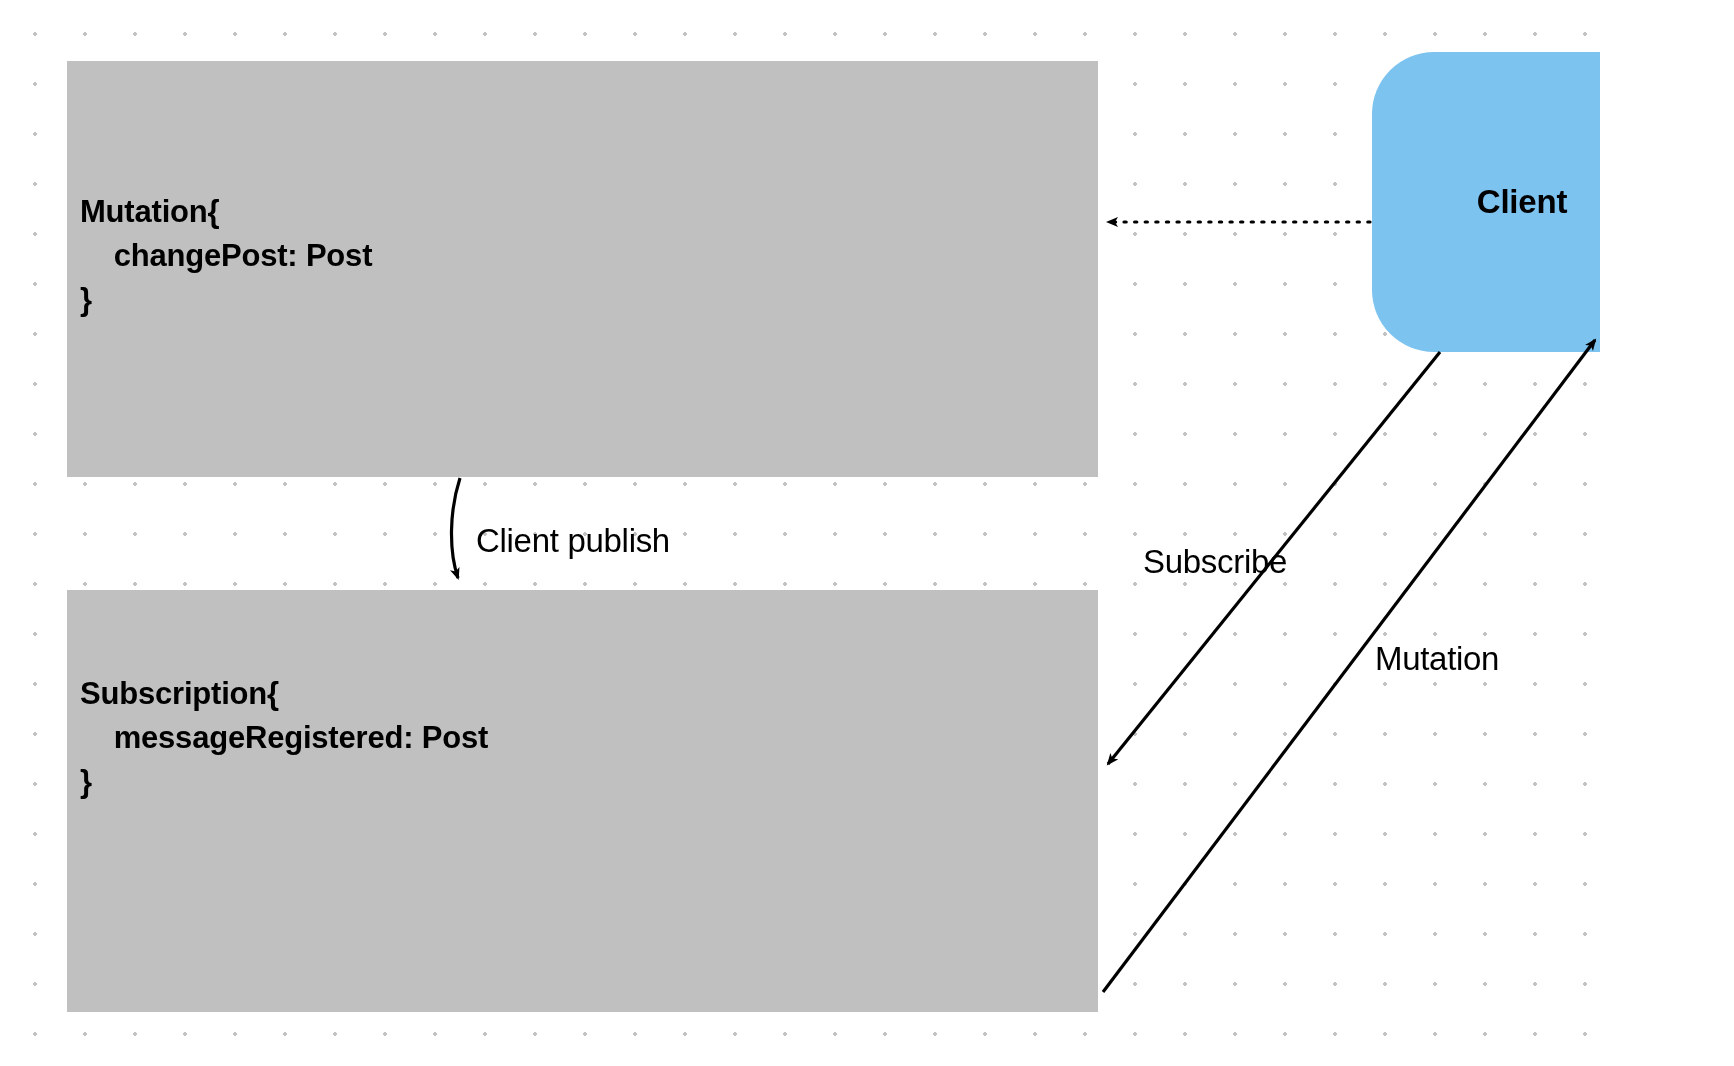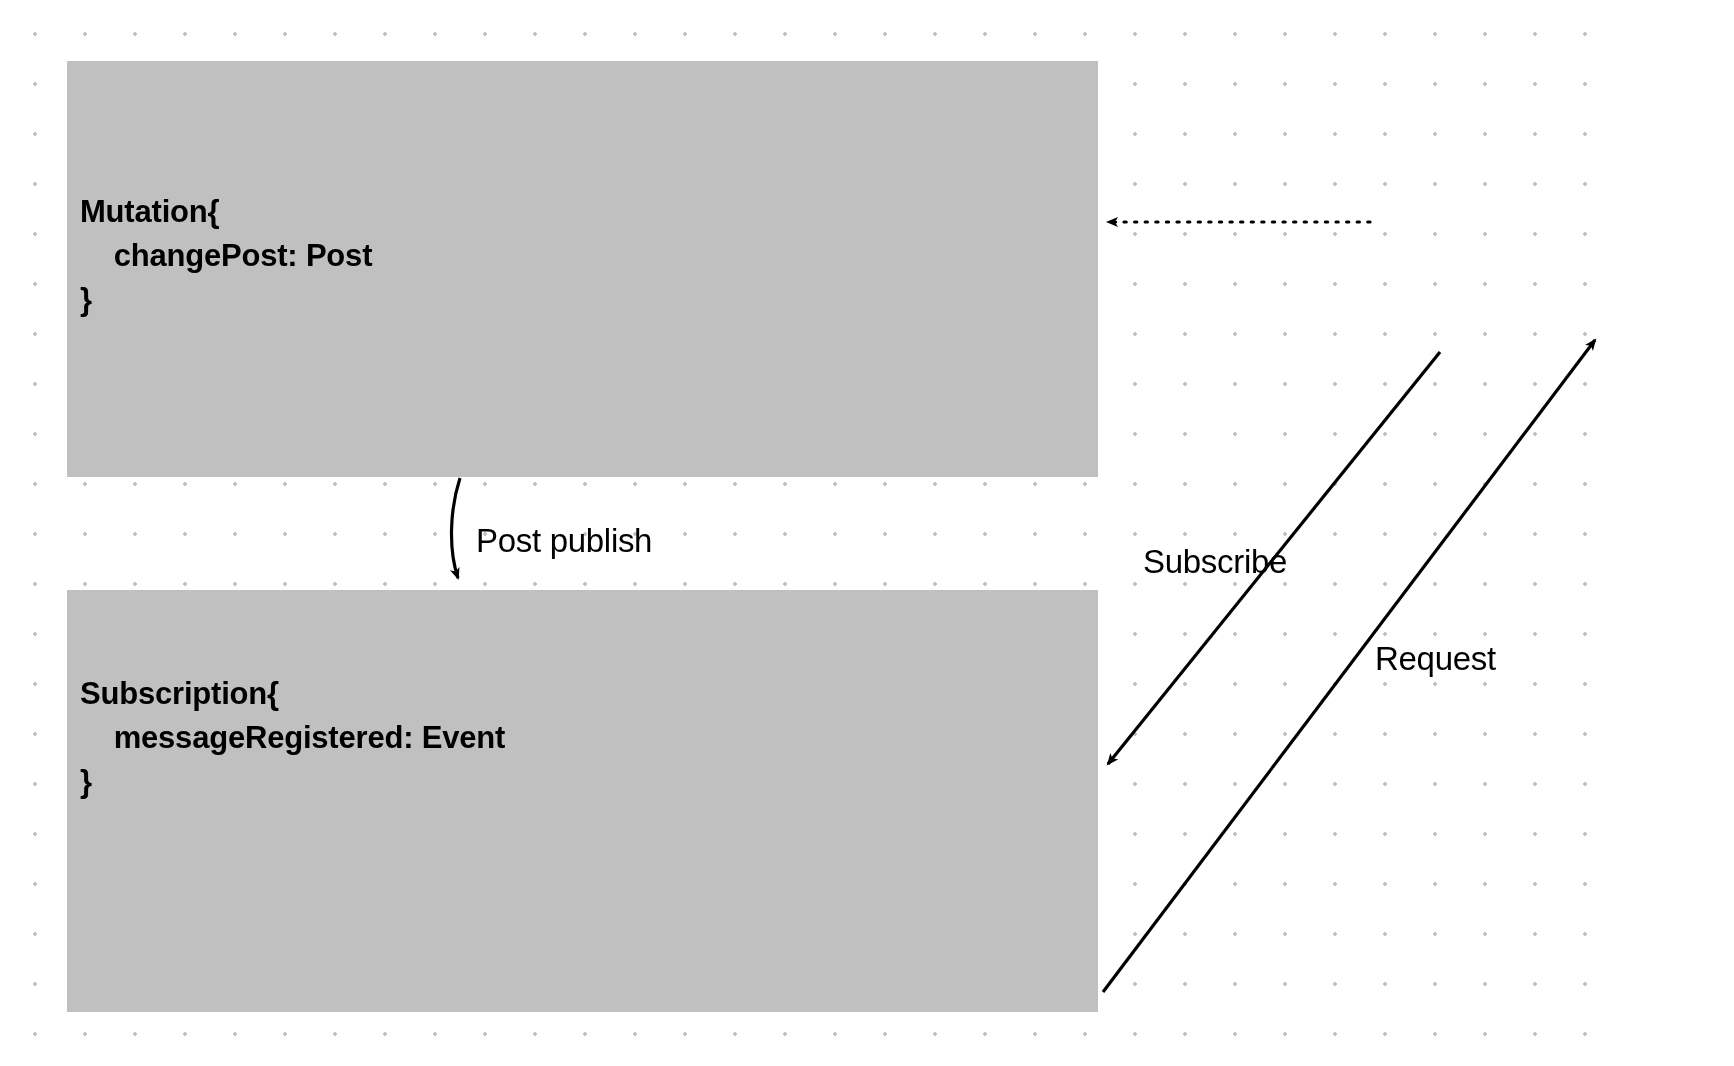--- a/index.html
+++ b/index.html
@@ -71,23 +71,26 @@
 
 <div id="canvas">
 
   <div class="node-box" style="left:67px; top:61px; width:1031px; height:416px;"></div>
   <div class="code-block" style="left:80px; top:190px; width:960px;">Mutation{
     changePost: Post
 }</div>
 
   <div class="node-box" style="left:67px; top:590px; width:1031px; height:422px;"></div>
   <div class="code-block" style="left:80px; top:672px; width:960px;">Subscription{
-    messageRegistered: Event
+    messageRegistered: Post
 }</div>
 
+  <div class="client-node" style="left:1372px; top:52px; width:300px; height:300px;">
+    <span class="client-label">Client</span>
+  </div>
 
   <svg class="svg-layer" viewBox="0 0 1734 1066" xmlns="http://www.w3.org/2000/svg">
     <defs>
       <marker id="arrowSolid" markerWidth="12" markerHeight="12" refX="9" refY="4" orient="auto" markerUnits="userSpaceOnUse">
         <path d="M0,0 L10,4 L0,8 L2.4,4 Z" fill="#000000"></path>
       </marker>
       <marker id="arrowSolid2" markerWidth="14" markerHeight="14" refX="10" refY="5" orient="auto" markerUnits="userSpaceOnUse">
         <path d="M0,0 L12,5 L0,10 L3,5 Z" fill="#000000"></path>
       </marker>
     </defs>
@@ -103,19 +106,19 @@
     <g>
       <line x1="1440" y1="352" x2="1108" y2="764" stroke="#000000" stroke-width="3.2" marker-end="url(#arrowSolid2)"></line>
     </g>
 
     <g>
       <line x1="1103" y1="992" x2="1595" y2="340" stroke="#000000" stroke-width="3.2" marker-end="url(#arrowSolid2)"></line>
     </g>
   </svg>
 
 
-  <div class="edge-label" style="left:476px; top:522px;">Post publish</div>
+  <div class="edge-label" style="left:476px; top:522px;">Client publish</div>
 
   <div class="edge-label" style="left:1143px; top:543px;">Subscribe</div>
 
-  <div class="edge-label" style="left:1375px; top:640px;">Request</div>
+  <div class="edge-label" style="left:1375px; top:640px;">Mutation</div>
 
 </div>
 
 </body></html>

